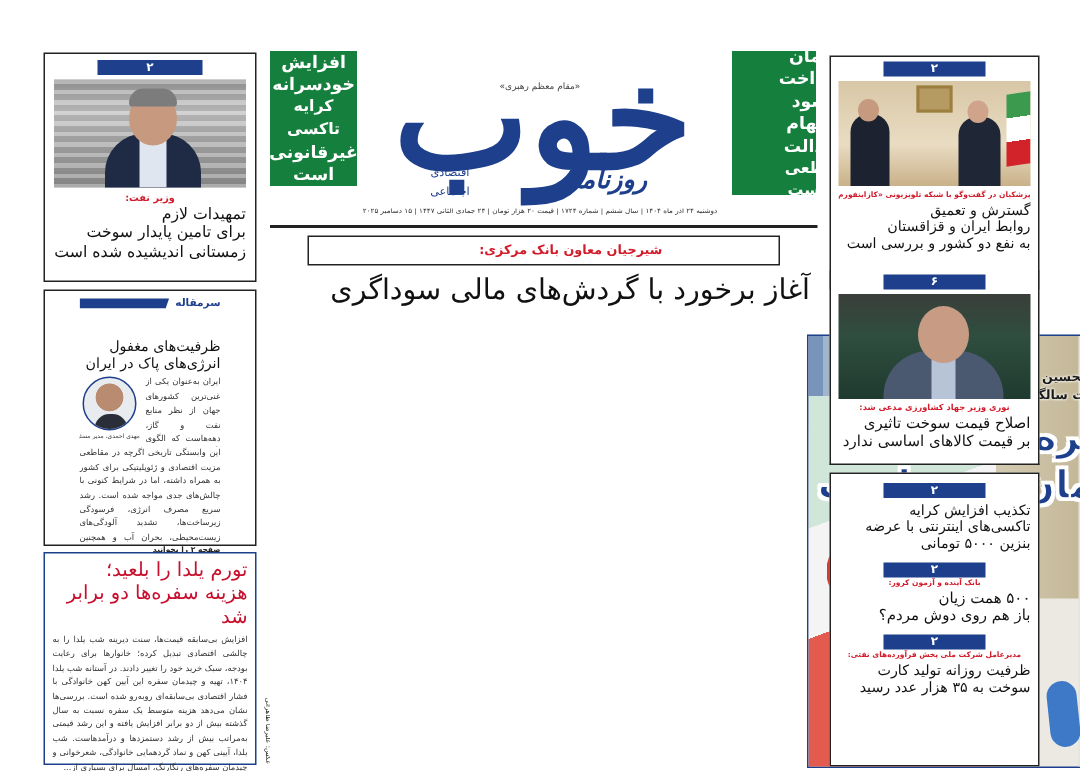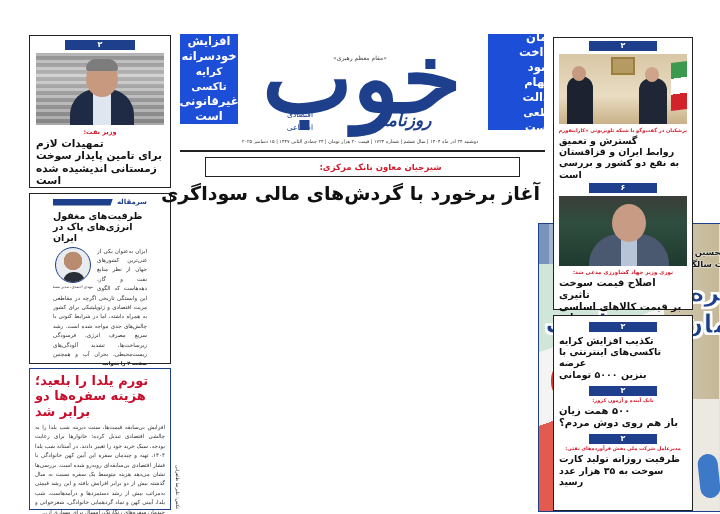--- a/index.html
+++ b/index.html
@@ -1,24 +1,24 @@
 <!DOCTYPE html>
 <html><head>
 <meta charset="utf-8">
 <style>
   *{box-sizing:border-box;margin:0;padding:0}
   html,body{width:720px;height:514px;background:#ffffff;overflow:hidden}
   body{font-family:"DejaVu Sans",sans-serif;color:#111;position:relative;direction:rtl}
   .abs{position:absolute}
-  .blue{background:#1d4ed8}
+  .blue{background:#15803d}
   .box{border:1.5px solid #222;background:#fff}
   .numbar{height:10px;background:#1d3f8c;color:#fff;font-size:8px;line-height:10px;text-align:center;font-weight:bold;margin:0 auto}
   .photo{overflow:hidden;position:relative}
   .kicker{color:#d21b2b;font-size:6.5px;text-align:center;font-weight:bold;line-height:9px;white-space:nowrap;overflow:hidden}
-  .hl{font-weight:bold;text-align:left;color:#111;line-height:1.18}
+  .hl{font-weight:normal;text-align:right;color:#111;line-height:1.18}
   .body-text{font-size:5.6px;line-height:9.4px;color:#333;text-align:justify}
   .side-promo{color:#fff;font-weight:bold;text-align:center;font-size:11.5px;line-height:15px;display:flex;align-items:center;justify-content:center;flex-direction:column}
 </style>
 </head>
 <body>
 
 <div class="abs" style="left:170px;top:30px;width:380px;height:125px;">
 
   <div class="abs blue side-promo" style="left:10px;top:4px;width:58px;height:90px;">
     <div>افزایش</div>
@@ -62,21 +62,21 @@
     <div>برای تامین پایدار سوخت</div>
     <div>زمستانی اندیشیده شده است</div>
   </div>
 </div>
 
 <div class="abs box" style="left:29px;top:193px;width:142px;height:171px;padding:4px 23px;">
   <div style="display:flex;align-items:center;gap:4px;">
     <div style="font-size:7px;color:#1d3f8c;font-weight:bold;white-space:nowrap;">سرمقاله</div>
     <div style="flex:1;height:7px;background:#1d3f8c;clip-path:polygon(0 0,100% 0,96% 100%,0 100%);"></div>
   </div>
-  <div class="hl" style="font-size:9.5px;margin-top:4px;">
+  <div class="hl" style="font-size:9.5px;margin-top:20px;">
     <div>ظرفیت‌های مغفول</div>
     <div>انرژی‌های پاک در ایران</div>
   </div>
   <div style="display:flex;gap:4px;margin-top:3px;">
     <div class="body-text" style="flex:1;height:47px;overflow:hidden;">ایران به‌عنوان یکی از غنی‌ترین کشورهای جهان از نظر منابع نفت و گاز، دهه‌هاست که الگوی تأمین انرژی خود را بر پایه سوخت‌های فسیلی بنا کرده است.</div>
     <div style="width:40px;">
       <div style="width:36px;height:36px;border-radius:50%;border:1px solid #1d3f8c;background:radial-gradient(circle at 50% 38%,#b98b70 0 9px,#e9ecef 9.5px);margin:0 auto;position:relative;overflow:hidden;">
         <div style="position:absolute;left:7px;top:24px;width:22px;height:14px;border-radius:10px 10px 0 0;background:#2a2e38;"></div>
       </div>
       <div style="font-size:4px;text-align:center;color:#333;margin-top:1px;white-space:nowrap;overflow:hidden;">مهدی احمدی، مدیر مسئول</div>

